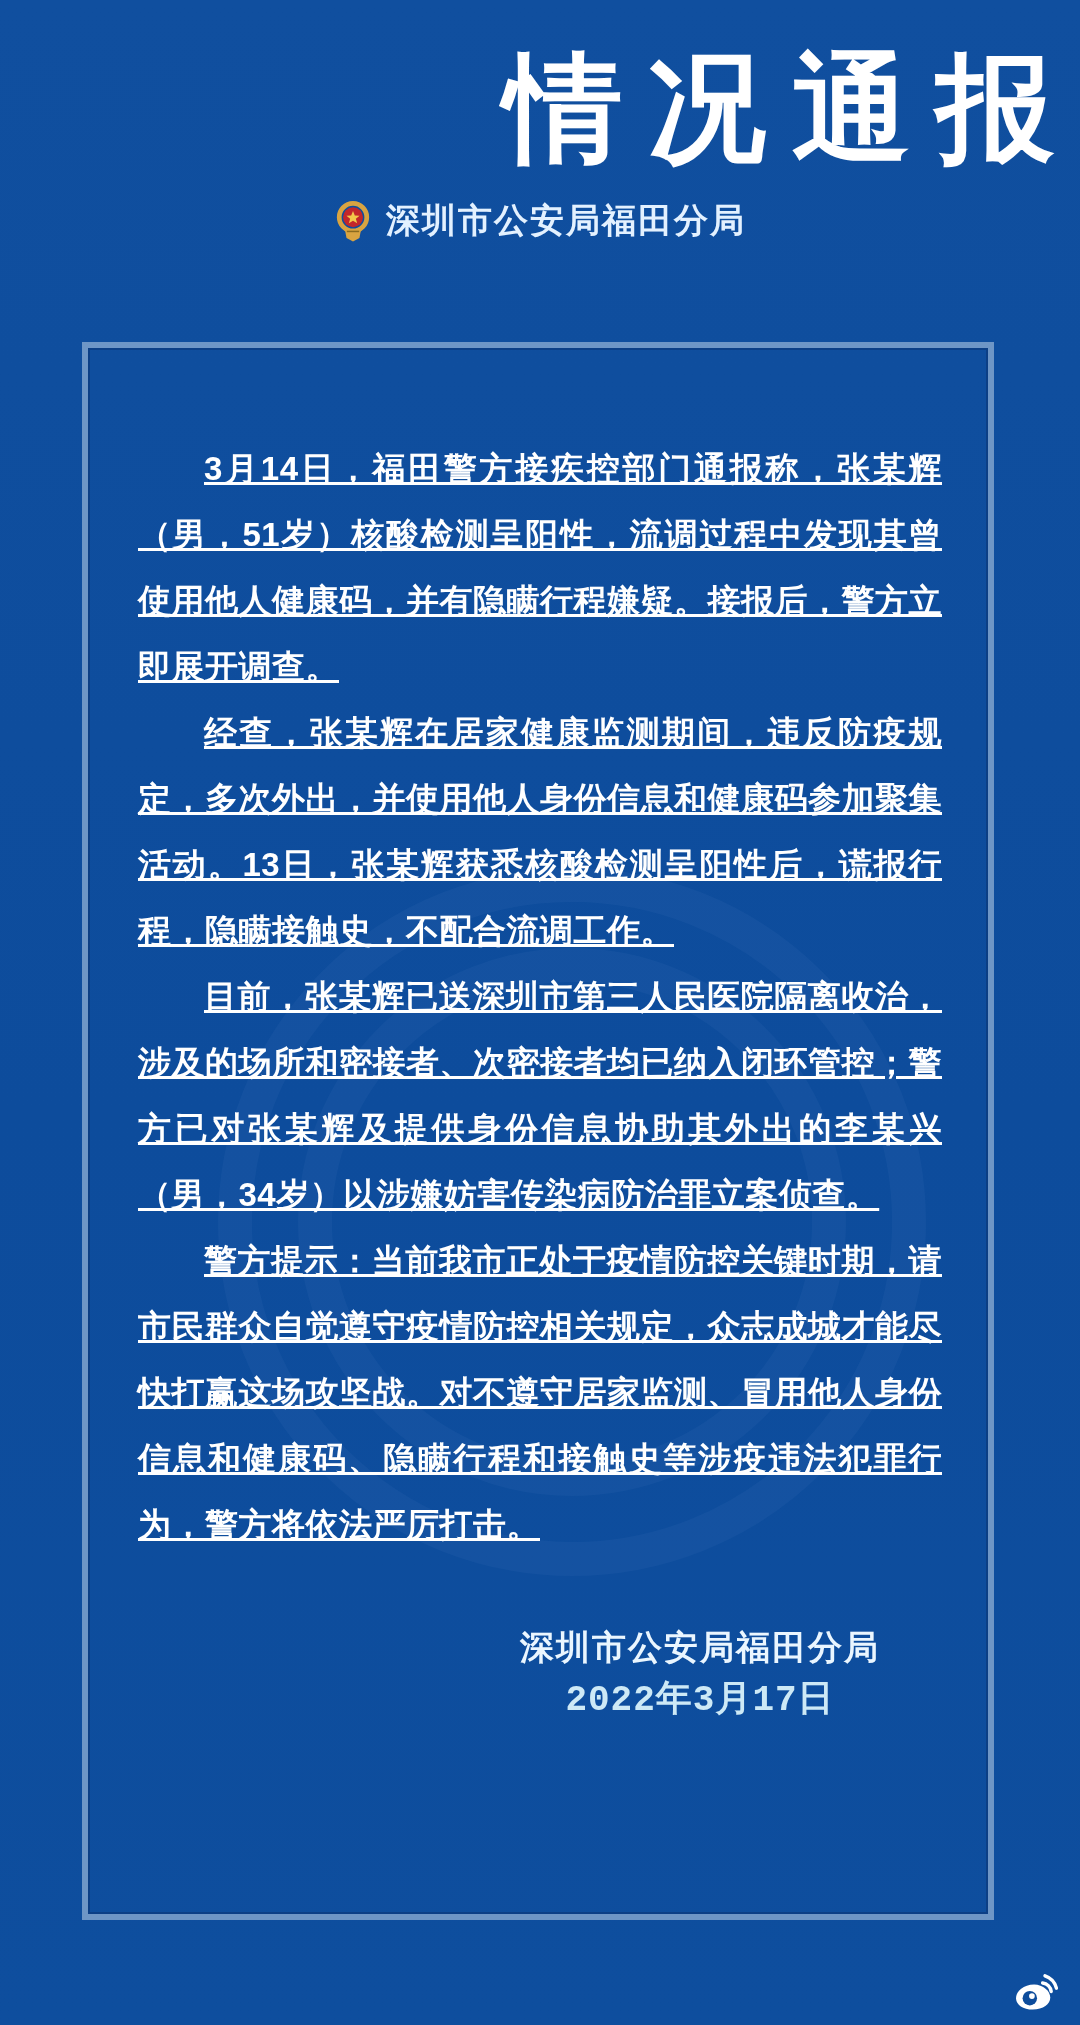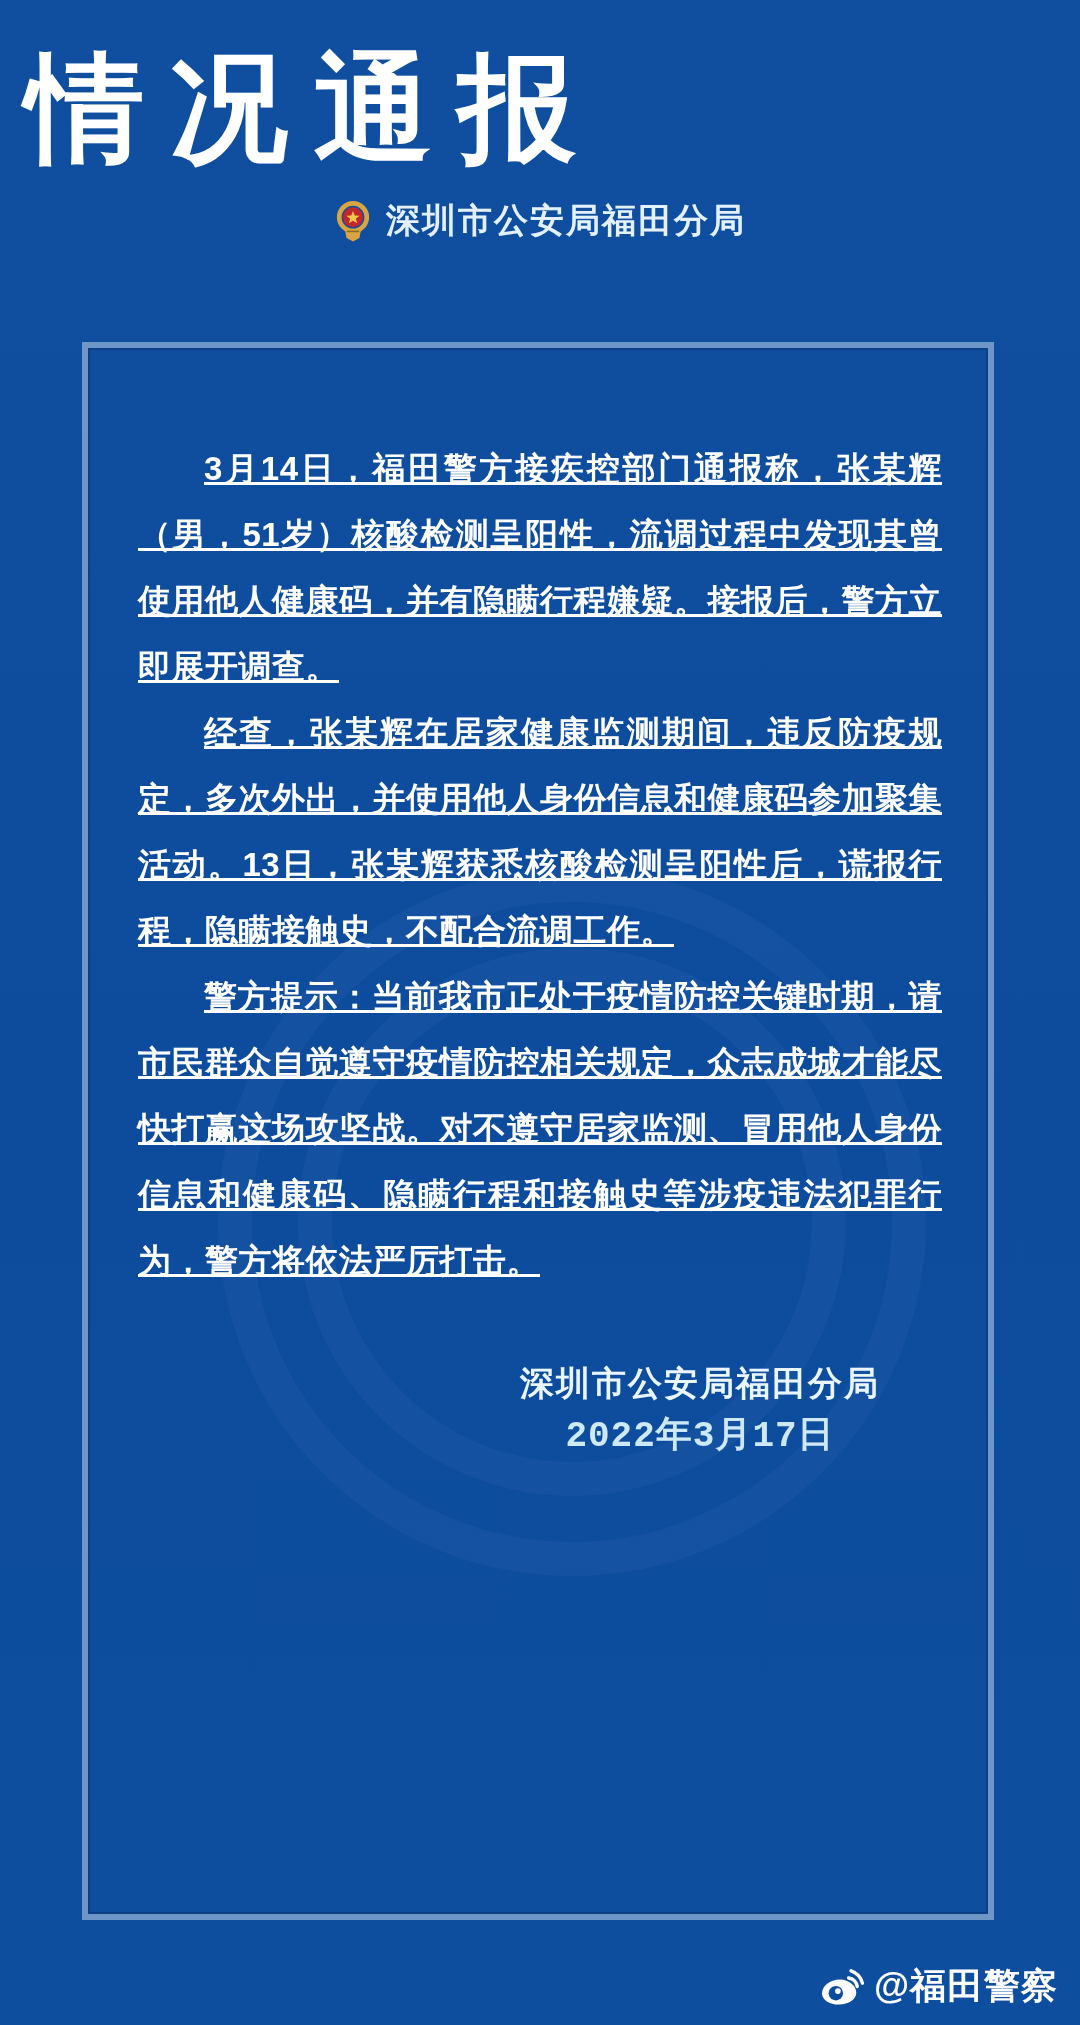--- a/index.html
+++ b/index.html
@@ -7,22 +7,22 @@
     position:relative;
     width:1080px;height:2025px;
     margin:0 auto;
     background:#0e4e9e;
     background:linear-gradient(180deg,#104f9f 0%,#0d4c9c 55%,#0e4e9e 100%);
     overflow:hidden;
     font-family:"Liberation Sans","DejaVu Sans",sans-serif;
     color:#ffffff;
   }
   .title{
-    margin:36px 8px 0 0;
-    text-align:left;
+    margin:36px 0 0 0;
+    text-align:right;
     font-family:"Liberation Serif","DejaVu Serif",serif;
     font-weight:900;
     font-size:118px;
     line-height:1.25;
     letter-spacing:0.22em;
     padding-left:0.22em; 
     color:#ffffff;
   }
   .agency-row{
     margin-top:14px;
@@ -121,32 +121,32 @@
     </svg>
     <div class="agency-name">深圳市公安局福田分局</div>
   </div>
 
   <div class="notice-box">
     <div class="wm-ring outer"></div>
     <div class="wm-ring inner"></div>
 
     <p>3月14日，福田警方接疾控部门通报称，张某辉（男，51岁）核酸检测呈阳性，流调过程中发现其曾使用他人健康码，并有隐瞒行程嫌疑。接报后，警方立即展开调查。</p>
     <p>经查，张某辉在居家健康监测期间，违反防疫规定，多次外出，并使用他人身份信息和健康码参加聚集活动。13日，张某辉获悉核酸检测呈阳性后，谎报行程，隐瞒接触史，不配合流调工作。</p>
+    <p>目前，张某辉已送深圳市第三人民医院隔离收治，涉及的场所和密接者、次密接者均已纳入闭环管控；警方已对张某辉及提供身份信息协助其外出的李某兴（男，34岁）以涉嫌妨害传染病防治罪立案侦查。</p>
     <p>警方提示：当前我市正处于疫情防控关键时期，请市民群众自觉遵守疫情防控相关规定，众志成城才能尽快打赢这场攻坚战。对不遵守居家监测、冒用他人身份信息和健康码、隐瞒行程和接触史等涉疫违法犯罪行为，警方将依法严厉打击。</p>
 
     <div class="signature">
       <div class="sig-agency">深圳市公安局福田分局</div>
       <div class="sig-date">2022年3月17日</div>
     </div>
   </div>
 
   <div class="weibo-footer">
     <svg viewBox="0 0 46 40" aria-hidden="true">
       <path d="M21 12 C 10 12 2 19 2 26.5 C 2 33.5 9.5 38.5 19.5 38.5 C 30.5 38.5 38 32.8 38 25.8 C 38 19 30.5 12 21 12 Z" fill="#ffffff"></path>
       <circle cx="16.5" cy="26.5" r="7.6" fill="#0d4c9c"></circle>
       <circle cx="18.7" cy="24.3" r="3" fill="#ffffff"></circle>
       <path d="M30 10.5 A 10.5 10.5 0 0 1 39 19.5" fill="none" stroke="#ffffff" stroke-width="3.6" stroke-linecap="round"></path>
       <path d="M32.5 3 A 18.5 18.5 0 0 1 44.5 16" fill="none" stroke="#ffffff" stroke-width="3.6" stroke-linecap="round"></path>
     </svg>
-    <div class="weibo-handle">@福田警察</div>
   </div>
 
 </div>
 
 </body></html>

